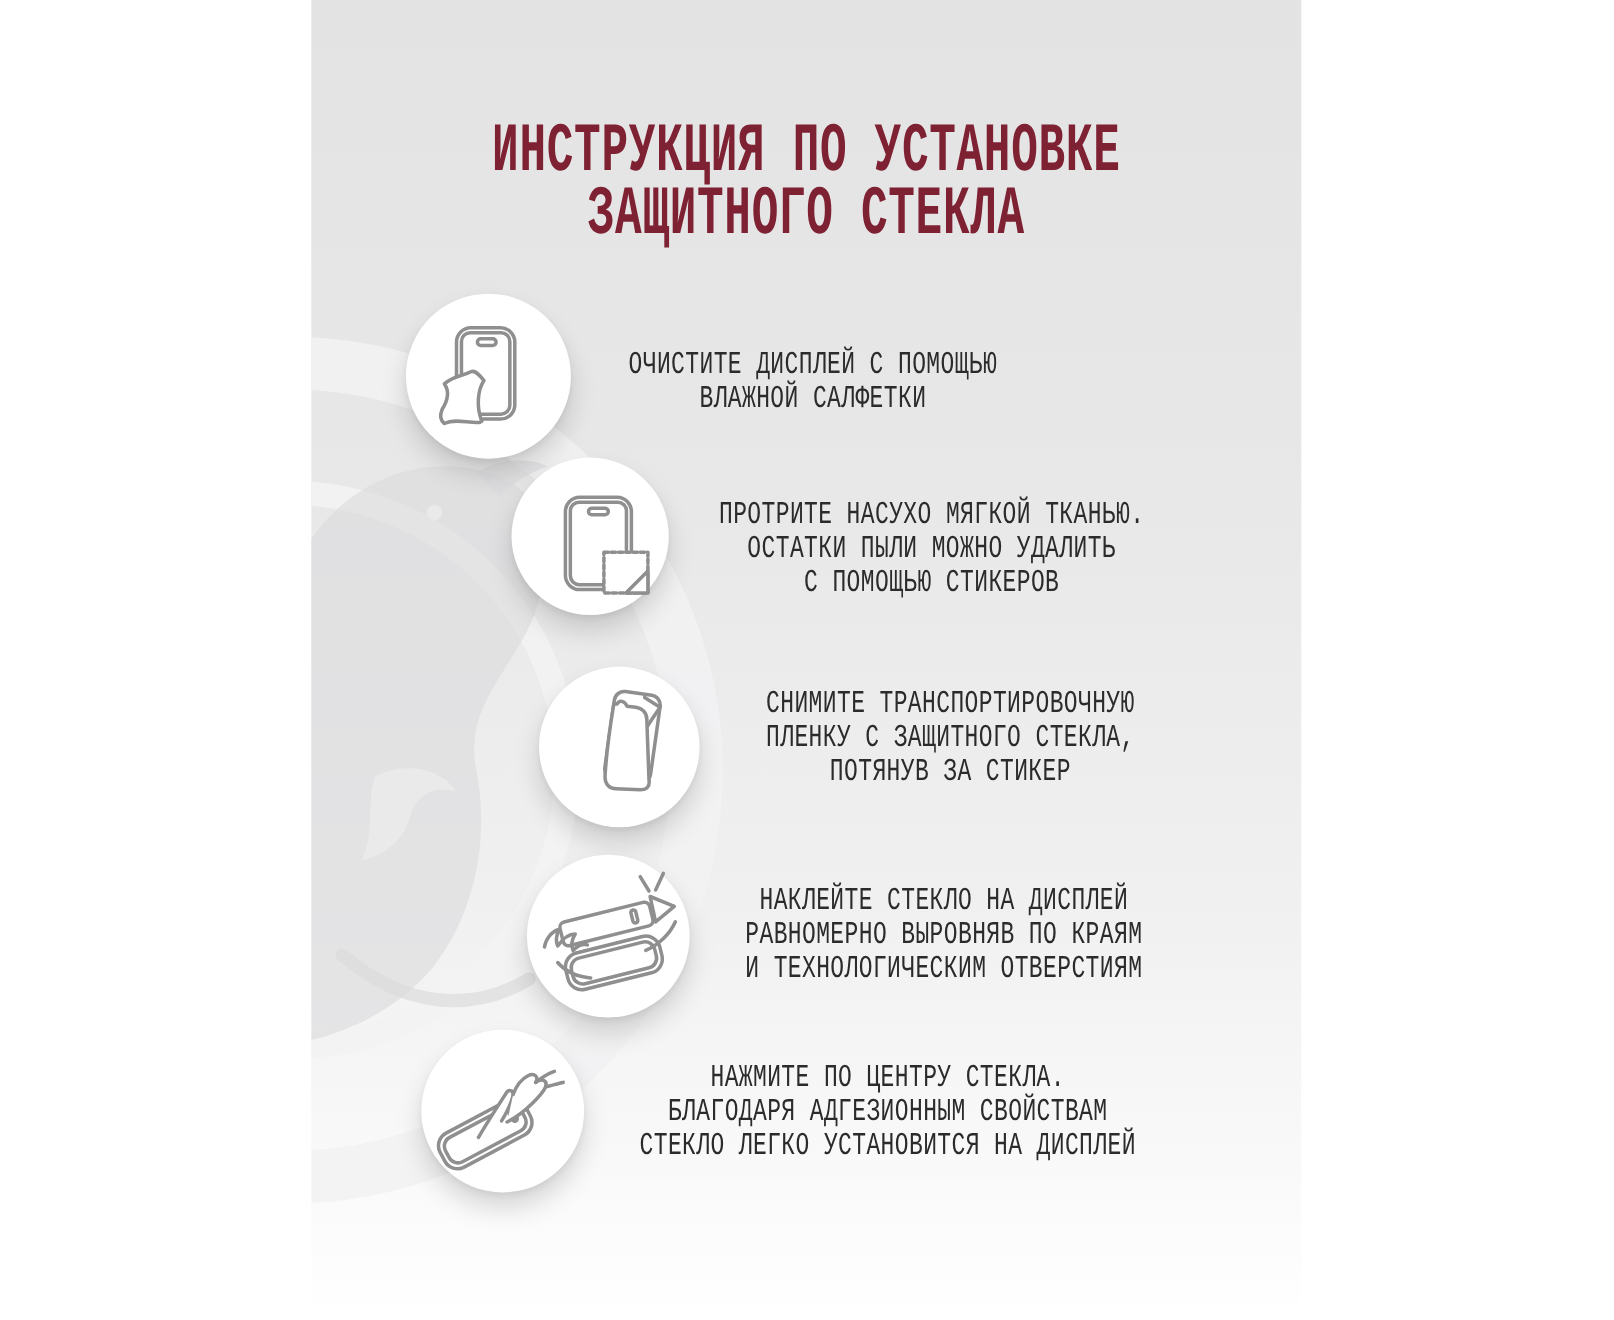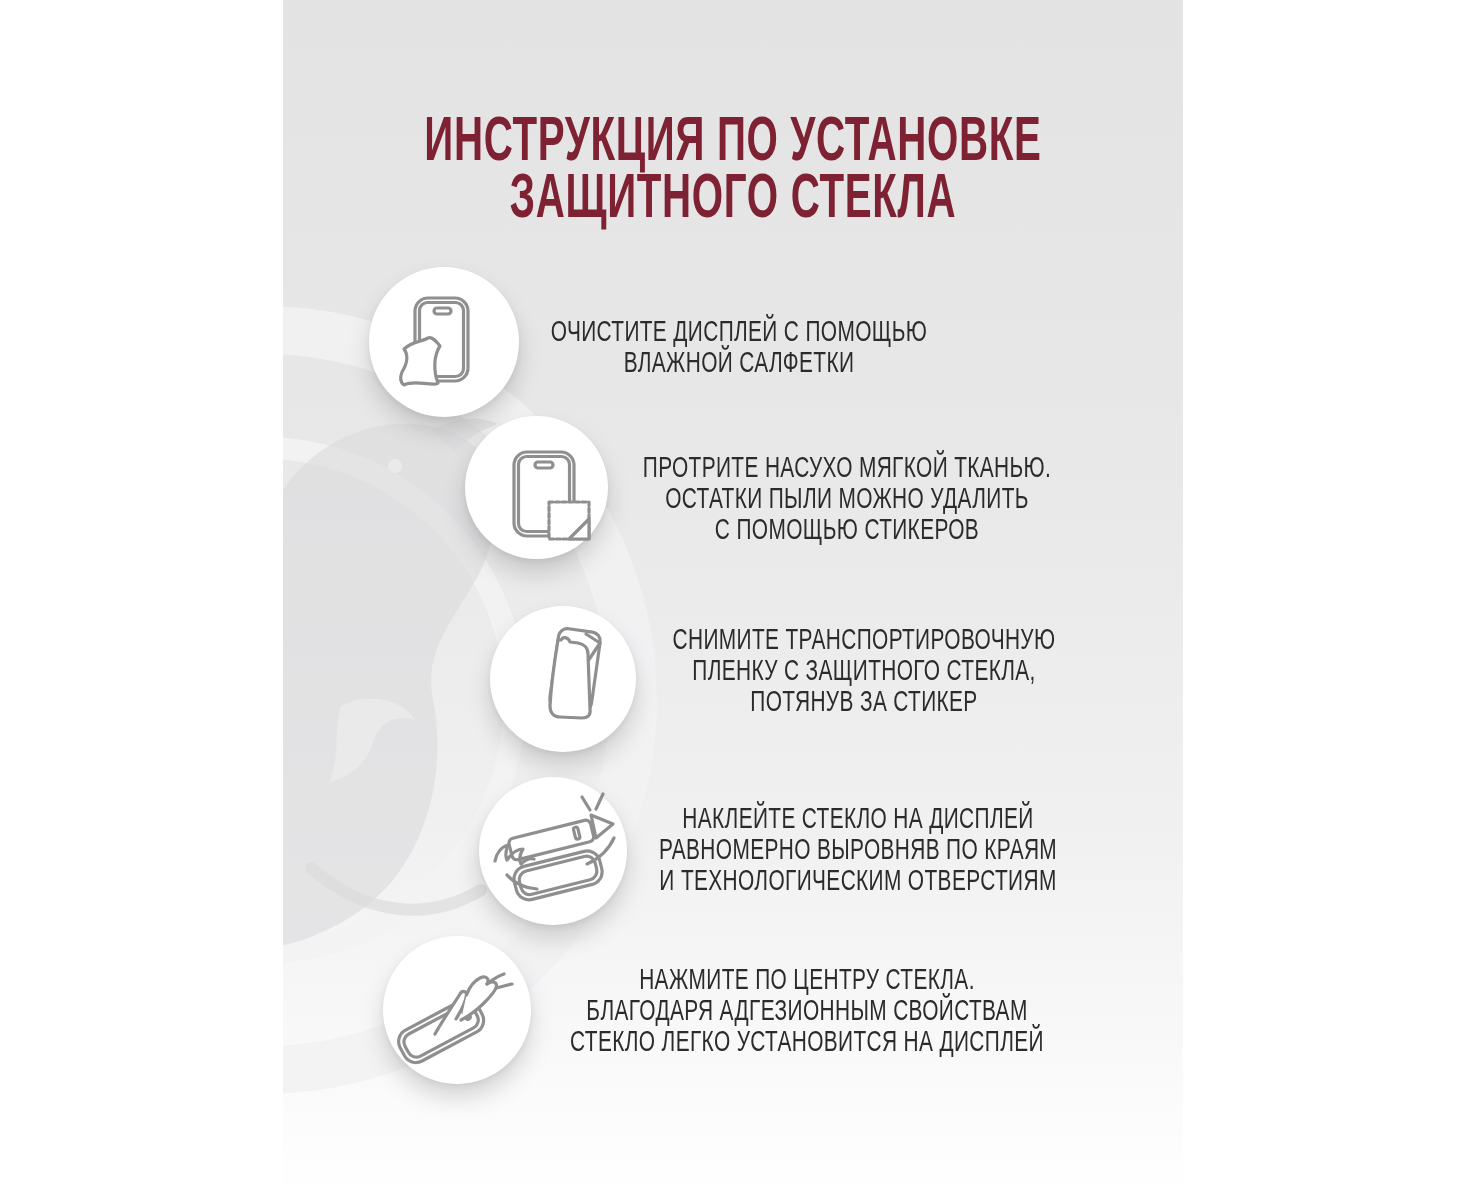--- a/index.html
+++ b/index.html
@@ -1,21 +1,21 @@
 <!DOCTYPE html>
 <html lang="ru" style="--c-title: #7e2133; --c-step_text: #2b2b2b; --c-panel_top: #e4e3e4; --c-panel_bottom: #ffffff; --c-circle_fill: #ffffff; --c-icon_stroke: #8f8f8f; --c-watermark: #dcdcdd; --c-watermark_cut: #eaeaeb; --c-ring: #f2f2f3;"><head>
 <meta charset="utf-8">
 <style>
   html,body{margin:0;padding:0;background:#ffffff;}
   .stage{
     position:relative;
     width:1467px;height:1200px;
     background:#ffffff;
     overflow:hidden;
-    font-family:Liberation Sans, sans-serif;
+    font-family:Liberation Mono, monospace;
   }
   .panel{
     position:absolute;left:283px;top:0;
     width:900px;height:1200px;
     background:linear-gradient(180deg,
       var(--c-panel_top,#e4e3e4) 0%,
       #e8e8e9 38%,
       #f0f0f1 68%,
       #fafafb 90%,
       var(--c-panel_bottom,#ffffff) 100%);

